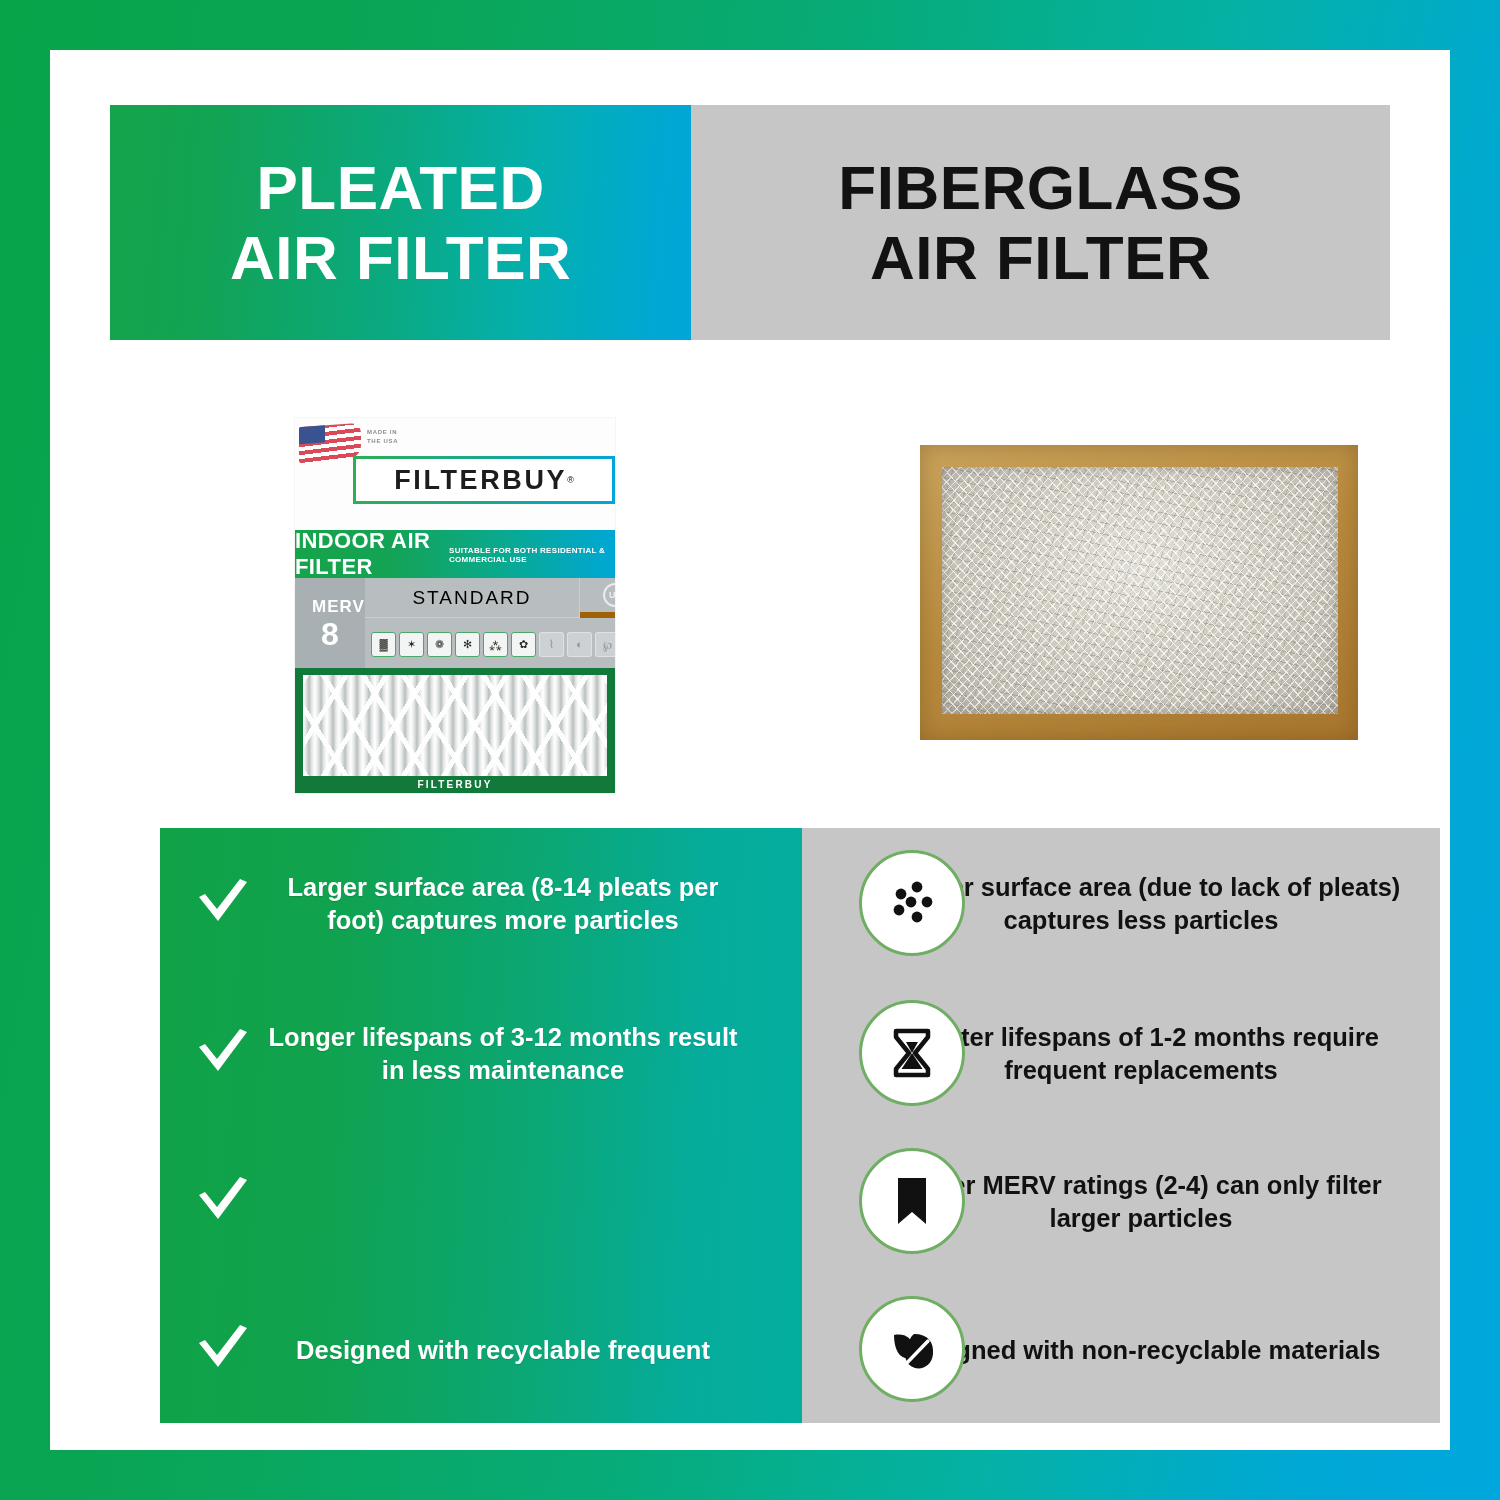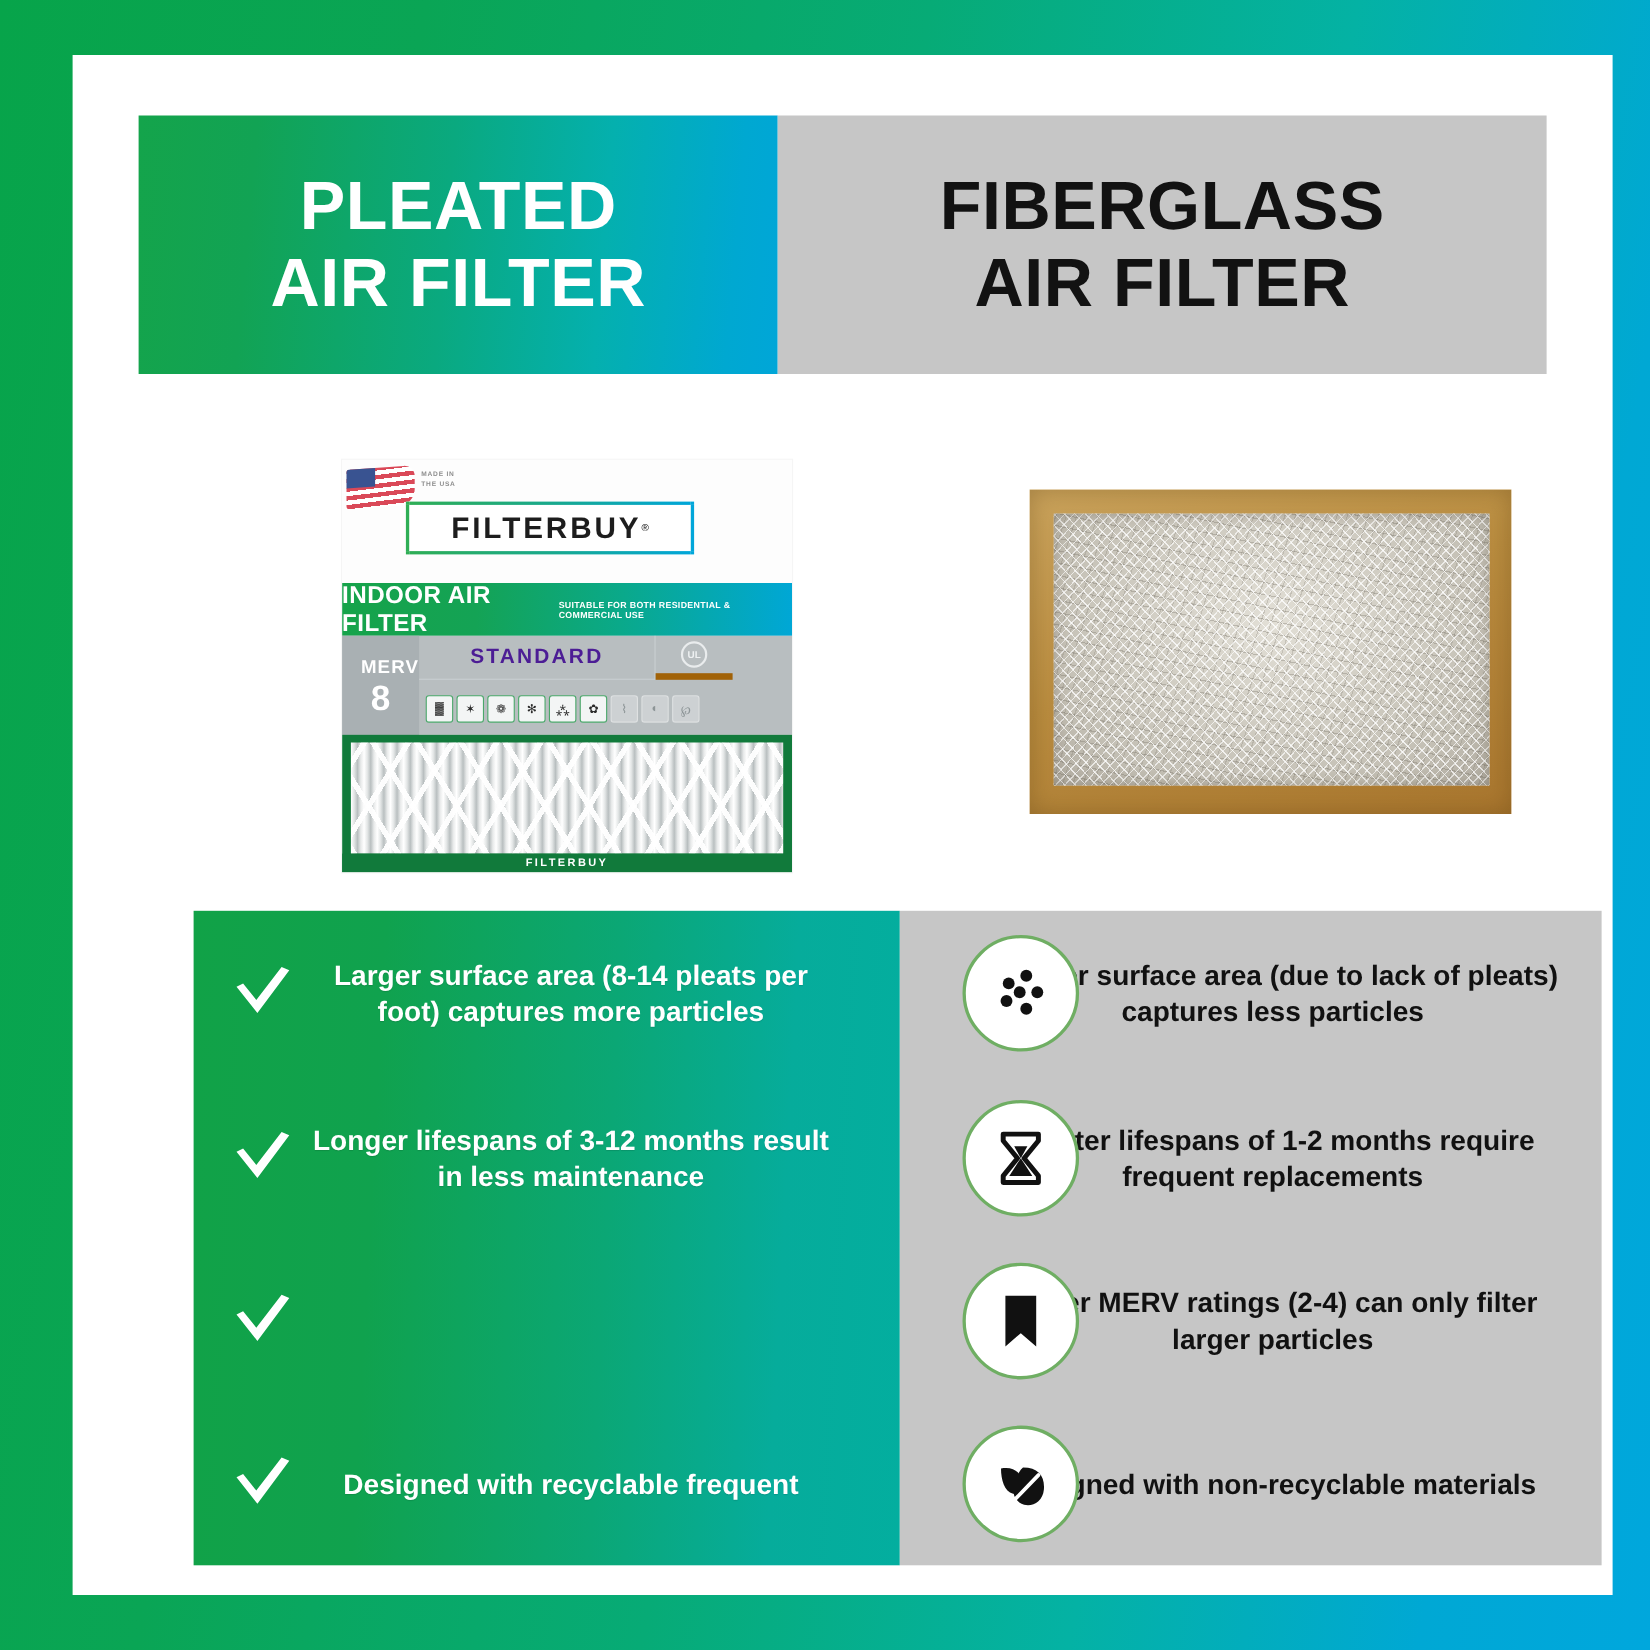--- a/index.html
+++ b/index.html
@@ -14,21 +14,20 @@
   .frame {
     position: absolute; left: 0; top: 0;
     width: 1500px; height: 1500px;
     background: linear-gradient(100deg, #07a44a 0%, #0aa555 22%, #07ab76 48%, #04b2a4 70%, #00a8d4 88%, #00a7dd 100%);
   }
   .card {
     position: absolute;
     left: 50px; top: 50px;
     width: 1400px; height: 1400px;
     background: #ffffff;
-    margin-left: 16px;
   }
 
   
   .header {
     position: absolute; left: 60px; top: 55px;
     width: 1280px; height: 235px;
     display: flex;
   }
   .header-left {
     width: 642px; height: 100%;
@@ -53,21 +52,21 @@
 
   
   .products {
     position: absolute; left: 60px; top: 290px;
     width: 1280px; height: 440px;
   }
 
   
   .box {
     position: absolute; left: 185px; top: 78px;
-    width: 409px; height: 375px;
+    width: 320px; height: 375px;
     background: #ffffff;
     box-shadow: 0 0 0 1px rgba(0,0,0,0.04);
     overflow: hidden;
   }
   .box-top {
     position: absolute; left: 0; top: 0; width: 100%; height: 112px;
     background: #fdfdfd;
   }
   .flag {
     position: absolute; left: 4px; top: 7px; width: 62px; height: 36px;
@@ -118,21 +117,21 @@
     display: flex; flex-direction: column; align-items: center; justify-content: center;
     color: #fff;
   }
   .merv-cell .mv { font-size: 17px; font-weight: 800; letter-spacing: 1px; padding-left: 17px; }
   .merv-cell .mn { font-size: 32px; font-weight: 800; line-height: 1; margin-top: 1px; }
   .std-cell {
     position: absolute; left: 70px; top: 0; width: 215px; height: 40px;
     display: flex; align-items: center; justify-content: center;
     border-bottom: 1px solid #c9cfd1; border-right: 1px solid #c9cfd1;
   }
-  .std-cell span { color: #4c1d95; font-size: 19px; font-weight: 700; letter-spacing: 2px; }
+  .std-cell span { color: #000000; font-size: 19px; font-weight: 400; letter-spacing: 2px; }
   .ul-cell {
     position: absolute; left: 285px; top: 0; width: 70px; height: 40px;
     display: flex; align-items: center; justify-content: center;
     border-bottom: 6px solid #a16207;
   }
   .ul-mark {
     width: 24px; height: 24px; border-radius: 50%;
     border: 2px solid #e9eced; color: #eef1f2;
     font-size: 9px; font-weight: 800;
     display: flex; align-items: center; justify-content: center;

